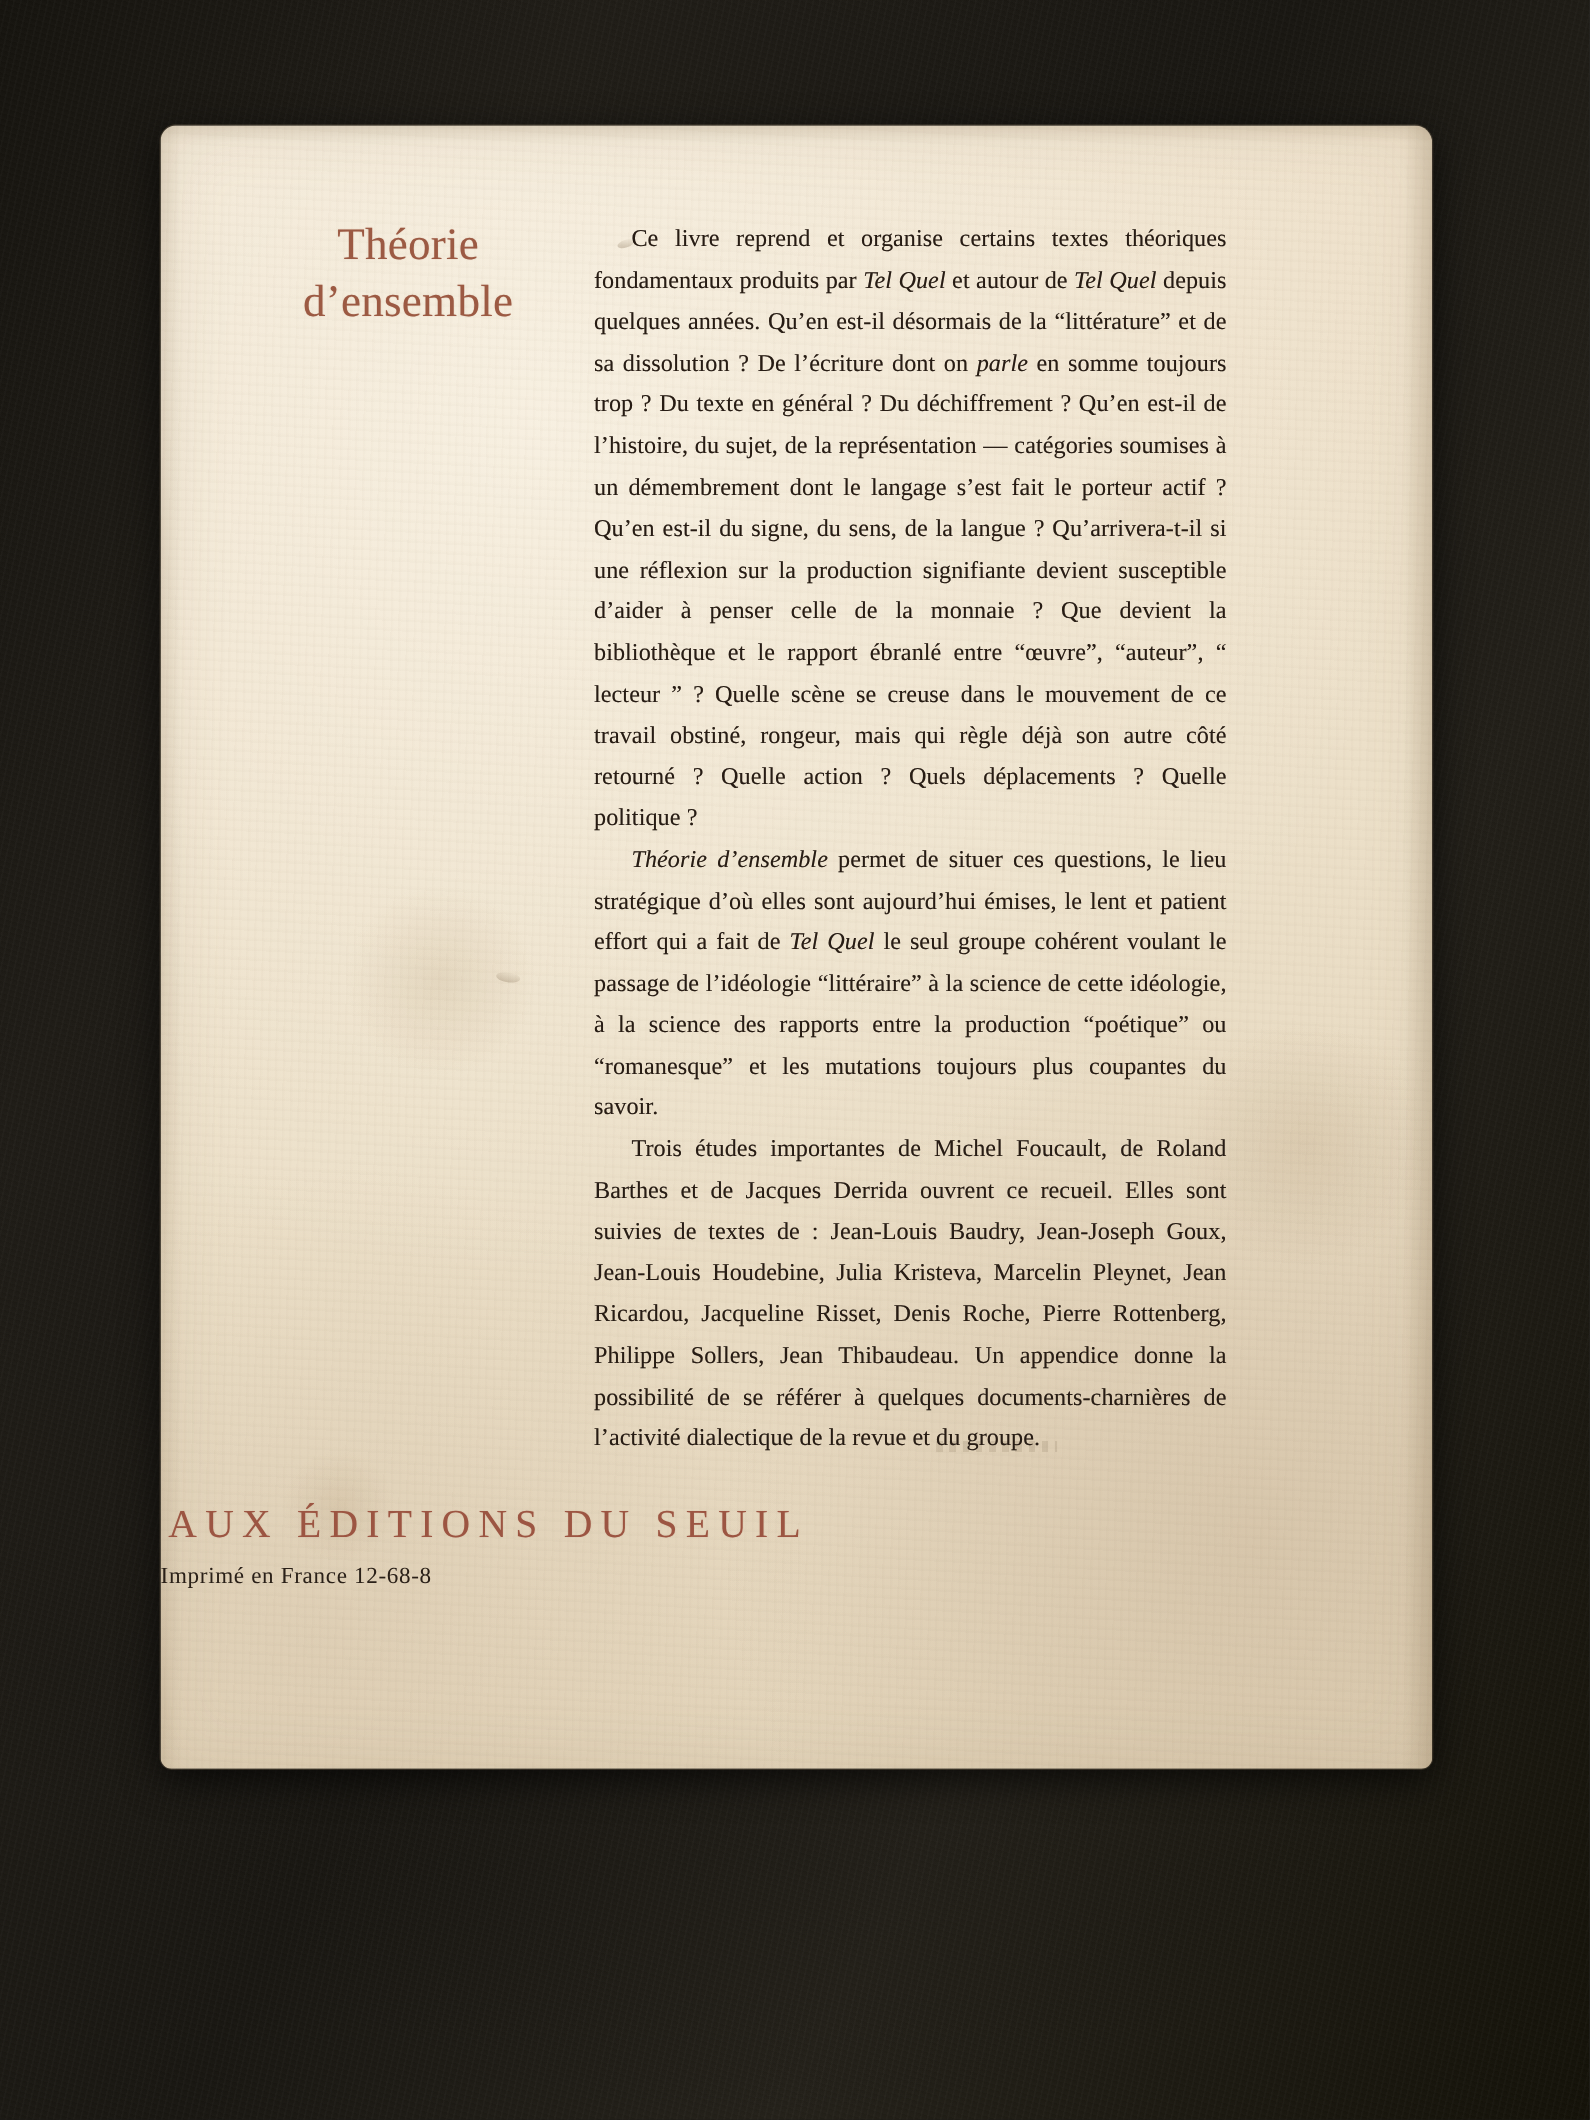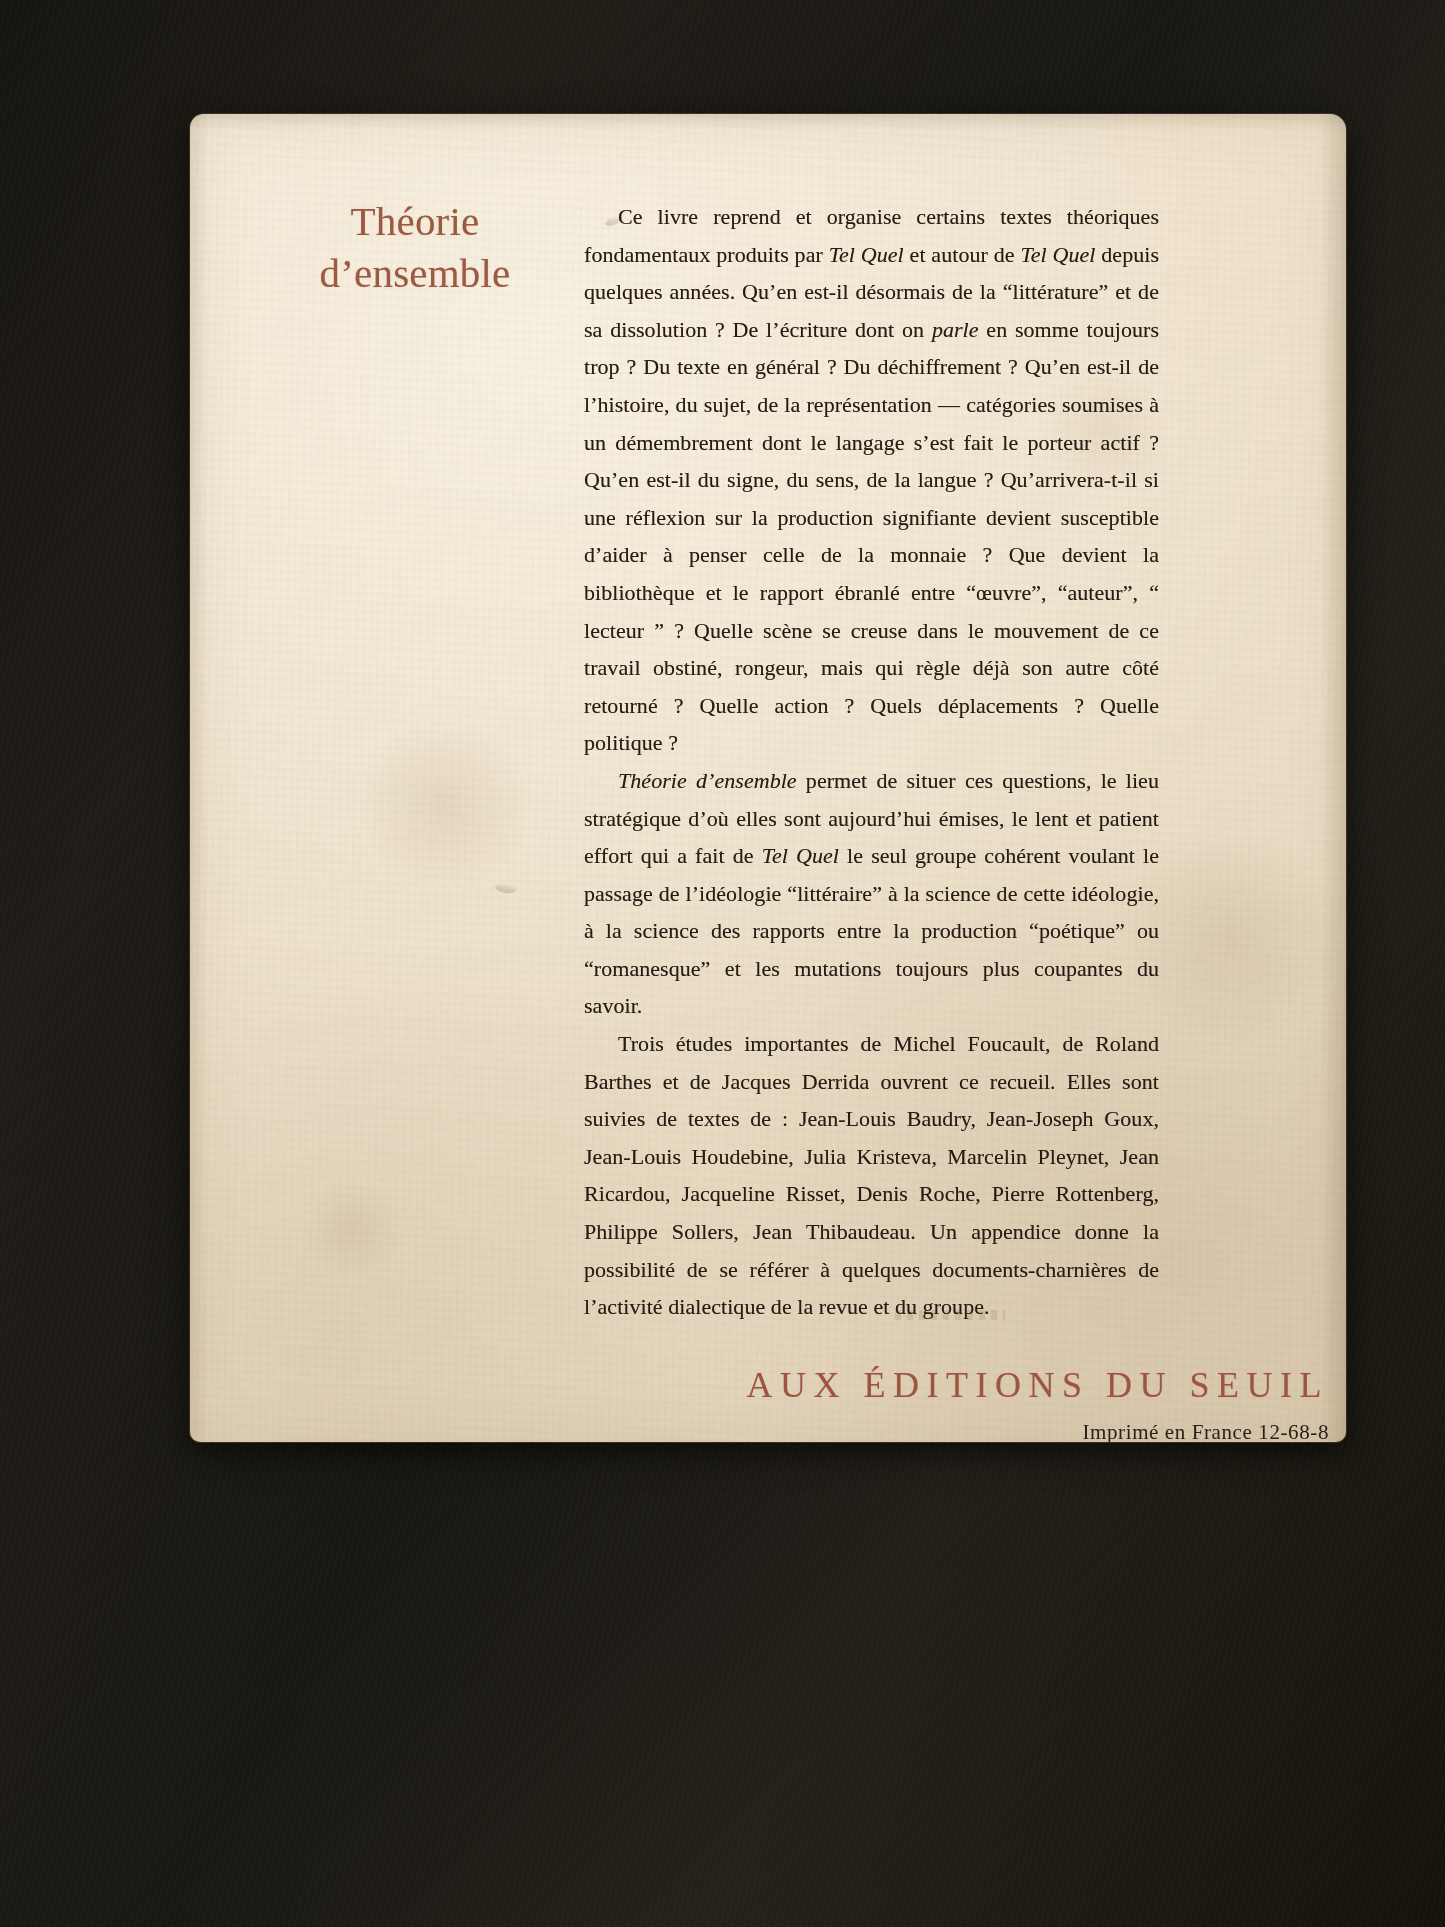--- a/index.html
+++ b/index.html
@@ -32,33 +32,32 @@
       repeating-linear-gradient(17deg, rgba(255,255,255,0.012) 0px, rgba(255,255,255,0.012) 1px, rgba(0,0,0,0.0) 5px);
     opacity:.9;
   }
 
   
   #cover {
     position: absolute;
     left: 146px;
     top: 114px;
     width: 1156px;
-    height: 1328px;
+    height: 1494px;
     border-radius: 14px 16px 10px 10px;
     background:
       radial-gradient(ellipse 120% 90% at 30% 18%, rgba(255,252,243,0.55) 0%, rgba(255,250,238,0.0) 58%),
       radial-gradient(ellipse 60% 45% at 86% 86%, rgba(196,175,147,0.40) 0%, rgba(196,175,147,0.0) 70%),
       radial-gradient(ellipse 55% 40% at 12% 92%, rgba(205,186,158,0.34) 0%, rgba(205,186,158,0.0) 72%),
       linear-gradient(160deg, #efe3cf 0%, #eee1cb 26%, #ece0c9 52%, #e6d8bf 78%, #dfd0b5 100%);
     box-shadow:
       0 0 0 1px rgba(120,104,80,0.35),
       0 10px 34px rgba(0,0,0,0.65),
       inset 0 0 60px rgba(168,146,112,0.18);
     overflow: hidden;
-    margin-left: 44px;
   }
   
   #cover .grain {
     position:absolute; inset:0; pointer-events:none;
     background:
       repeating-linear-gradient(91deg, rgba(150,128,96,0.035) 0px, rgba(150,128,96,0.035) 1px, rgba(255,255,255,0.0) 3px, rgba(255,255,255,0.0) 7px),
       repeating-linear-gradient(3deg, rgba(130,110,80,0.03) 0px, rgba(130,110,80,0.03) 1px, rgba(255,255,255,0.0) 4px, rgba(255,255,255,0.0) 9px);
     mix-blend-mode: multiply;
     opacity:.75;
   }
@@ -121,23 +120,23 @@
     text-justify: inter-word;
     letter-spacing: 0.05px;
     text-shadow: 0 0 0.6px rgba(39,28,20,0.45);
   }
   #blurb p { margin: 0; text-indent: 34px; }
   #blurb i { font-style: italic; }
 
   
   #publisher {
     position: absolute;
-    left: 0; right: 17px;
+    left: 0; right: 0;
     top: 1250px;
-    text-align: right;
+    text-align: left;
   }
   #pub-name {
     color: #9c5542;
     font-size: 36px;
     letter-spacing: 7.5px;
     font-weight: 400;
     padding-left: 7px;
     text-shadow: 0 0 1px rgba(156,85,66,0.3);
   }
   #pub-imprint {

